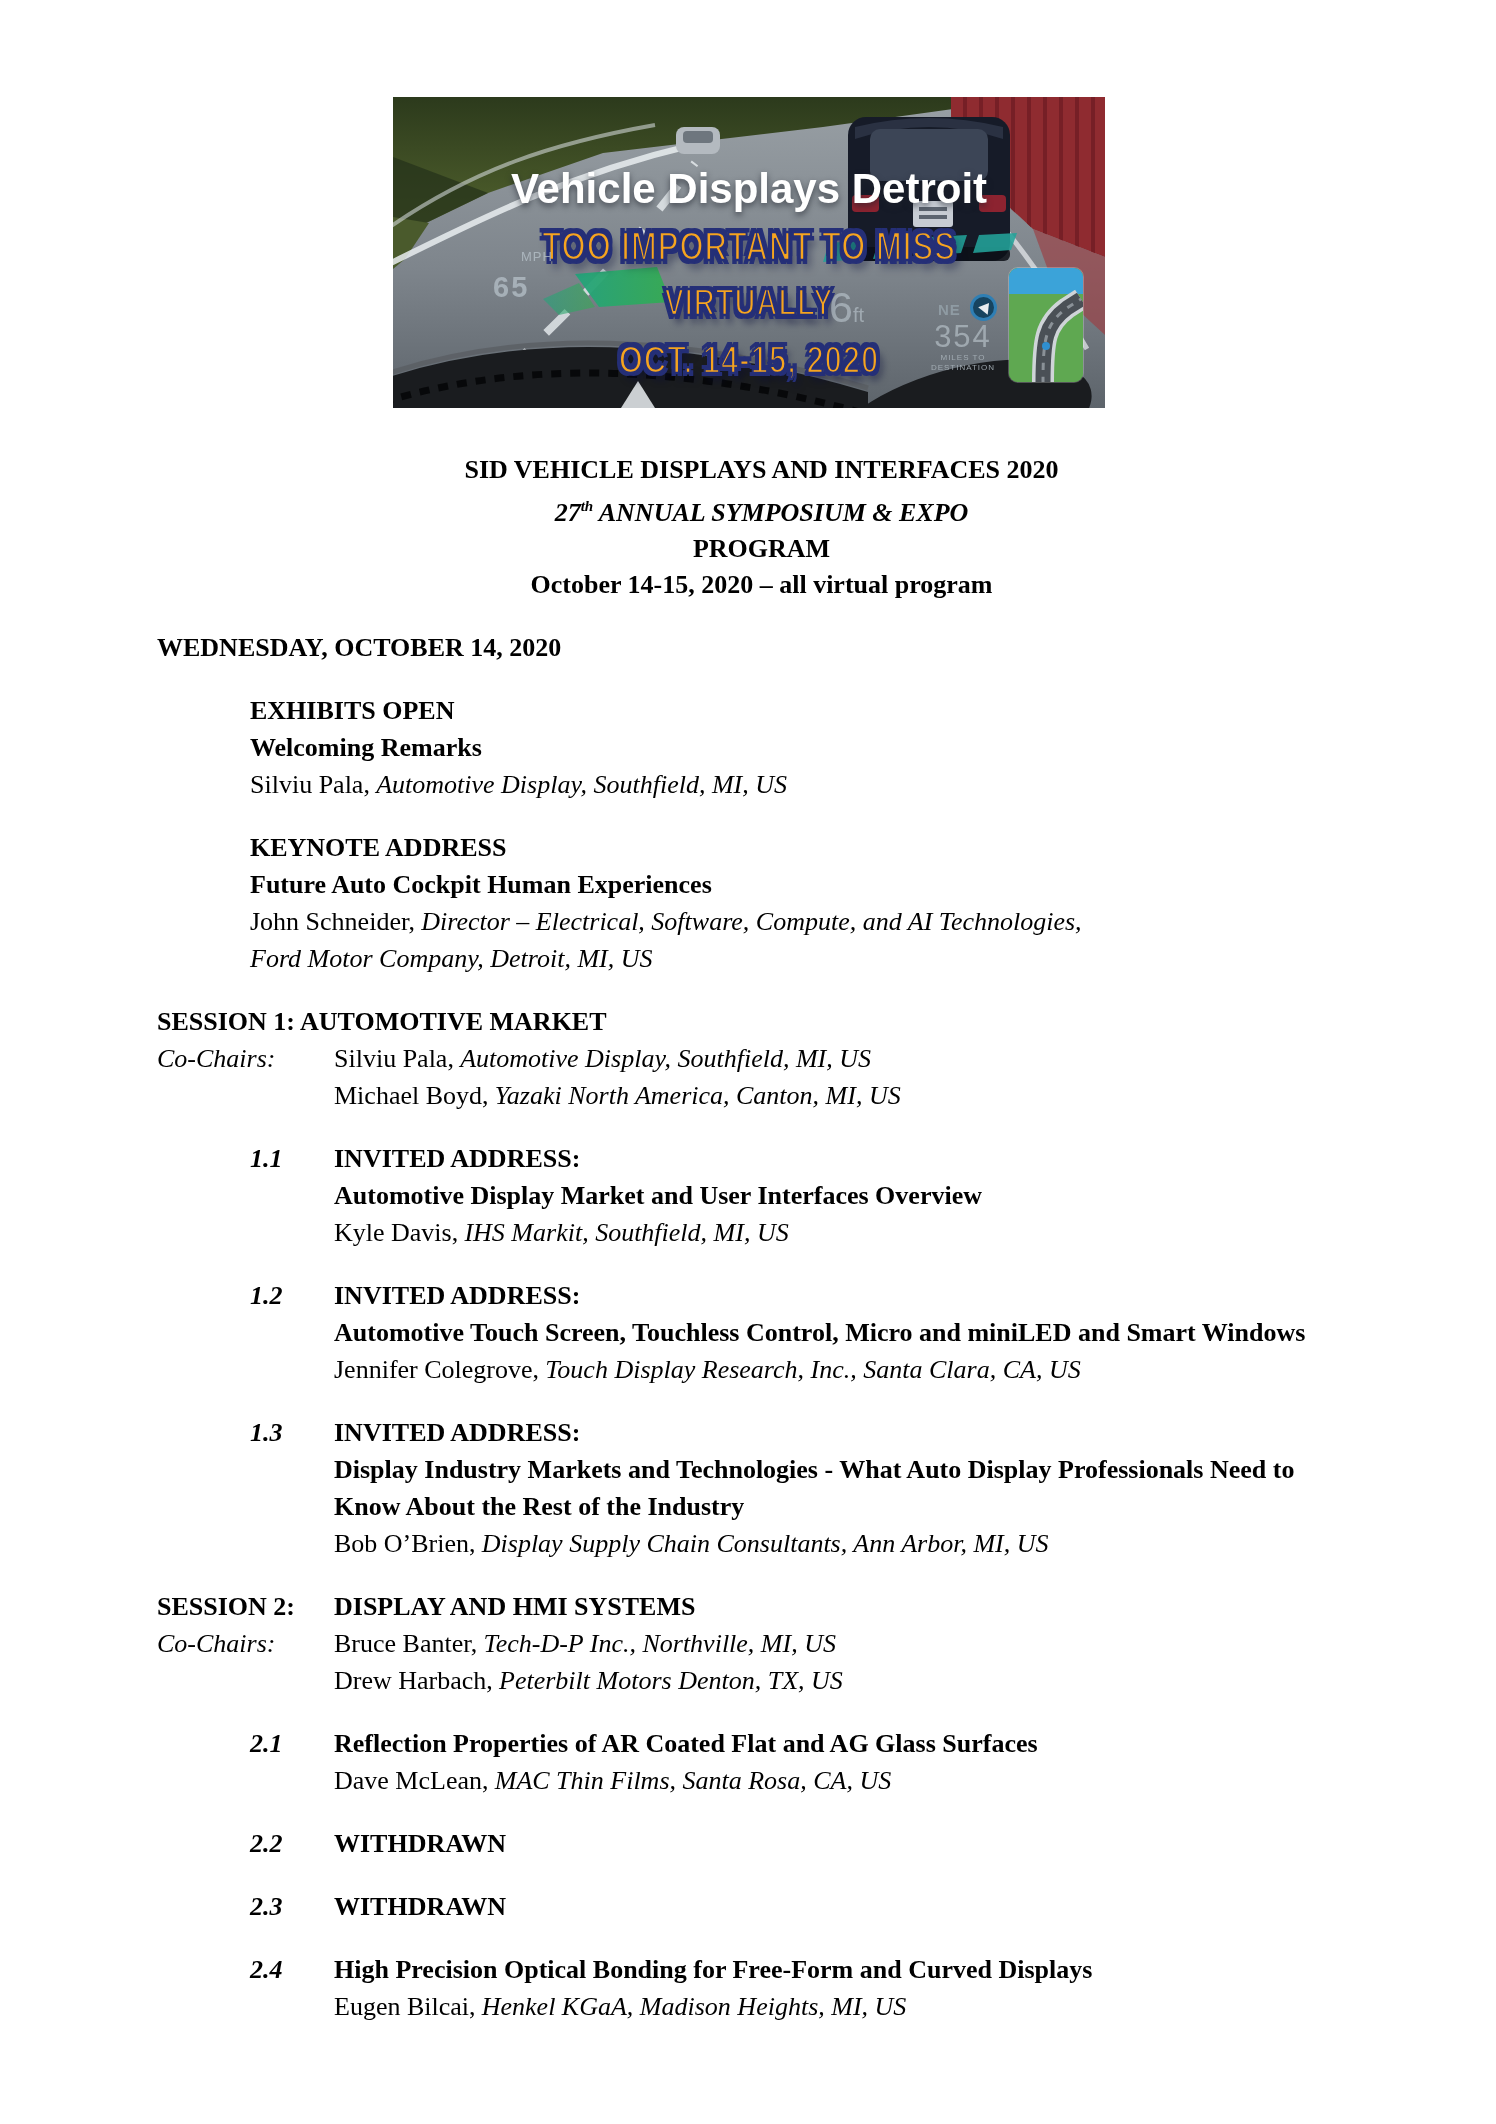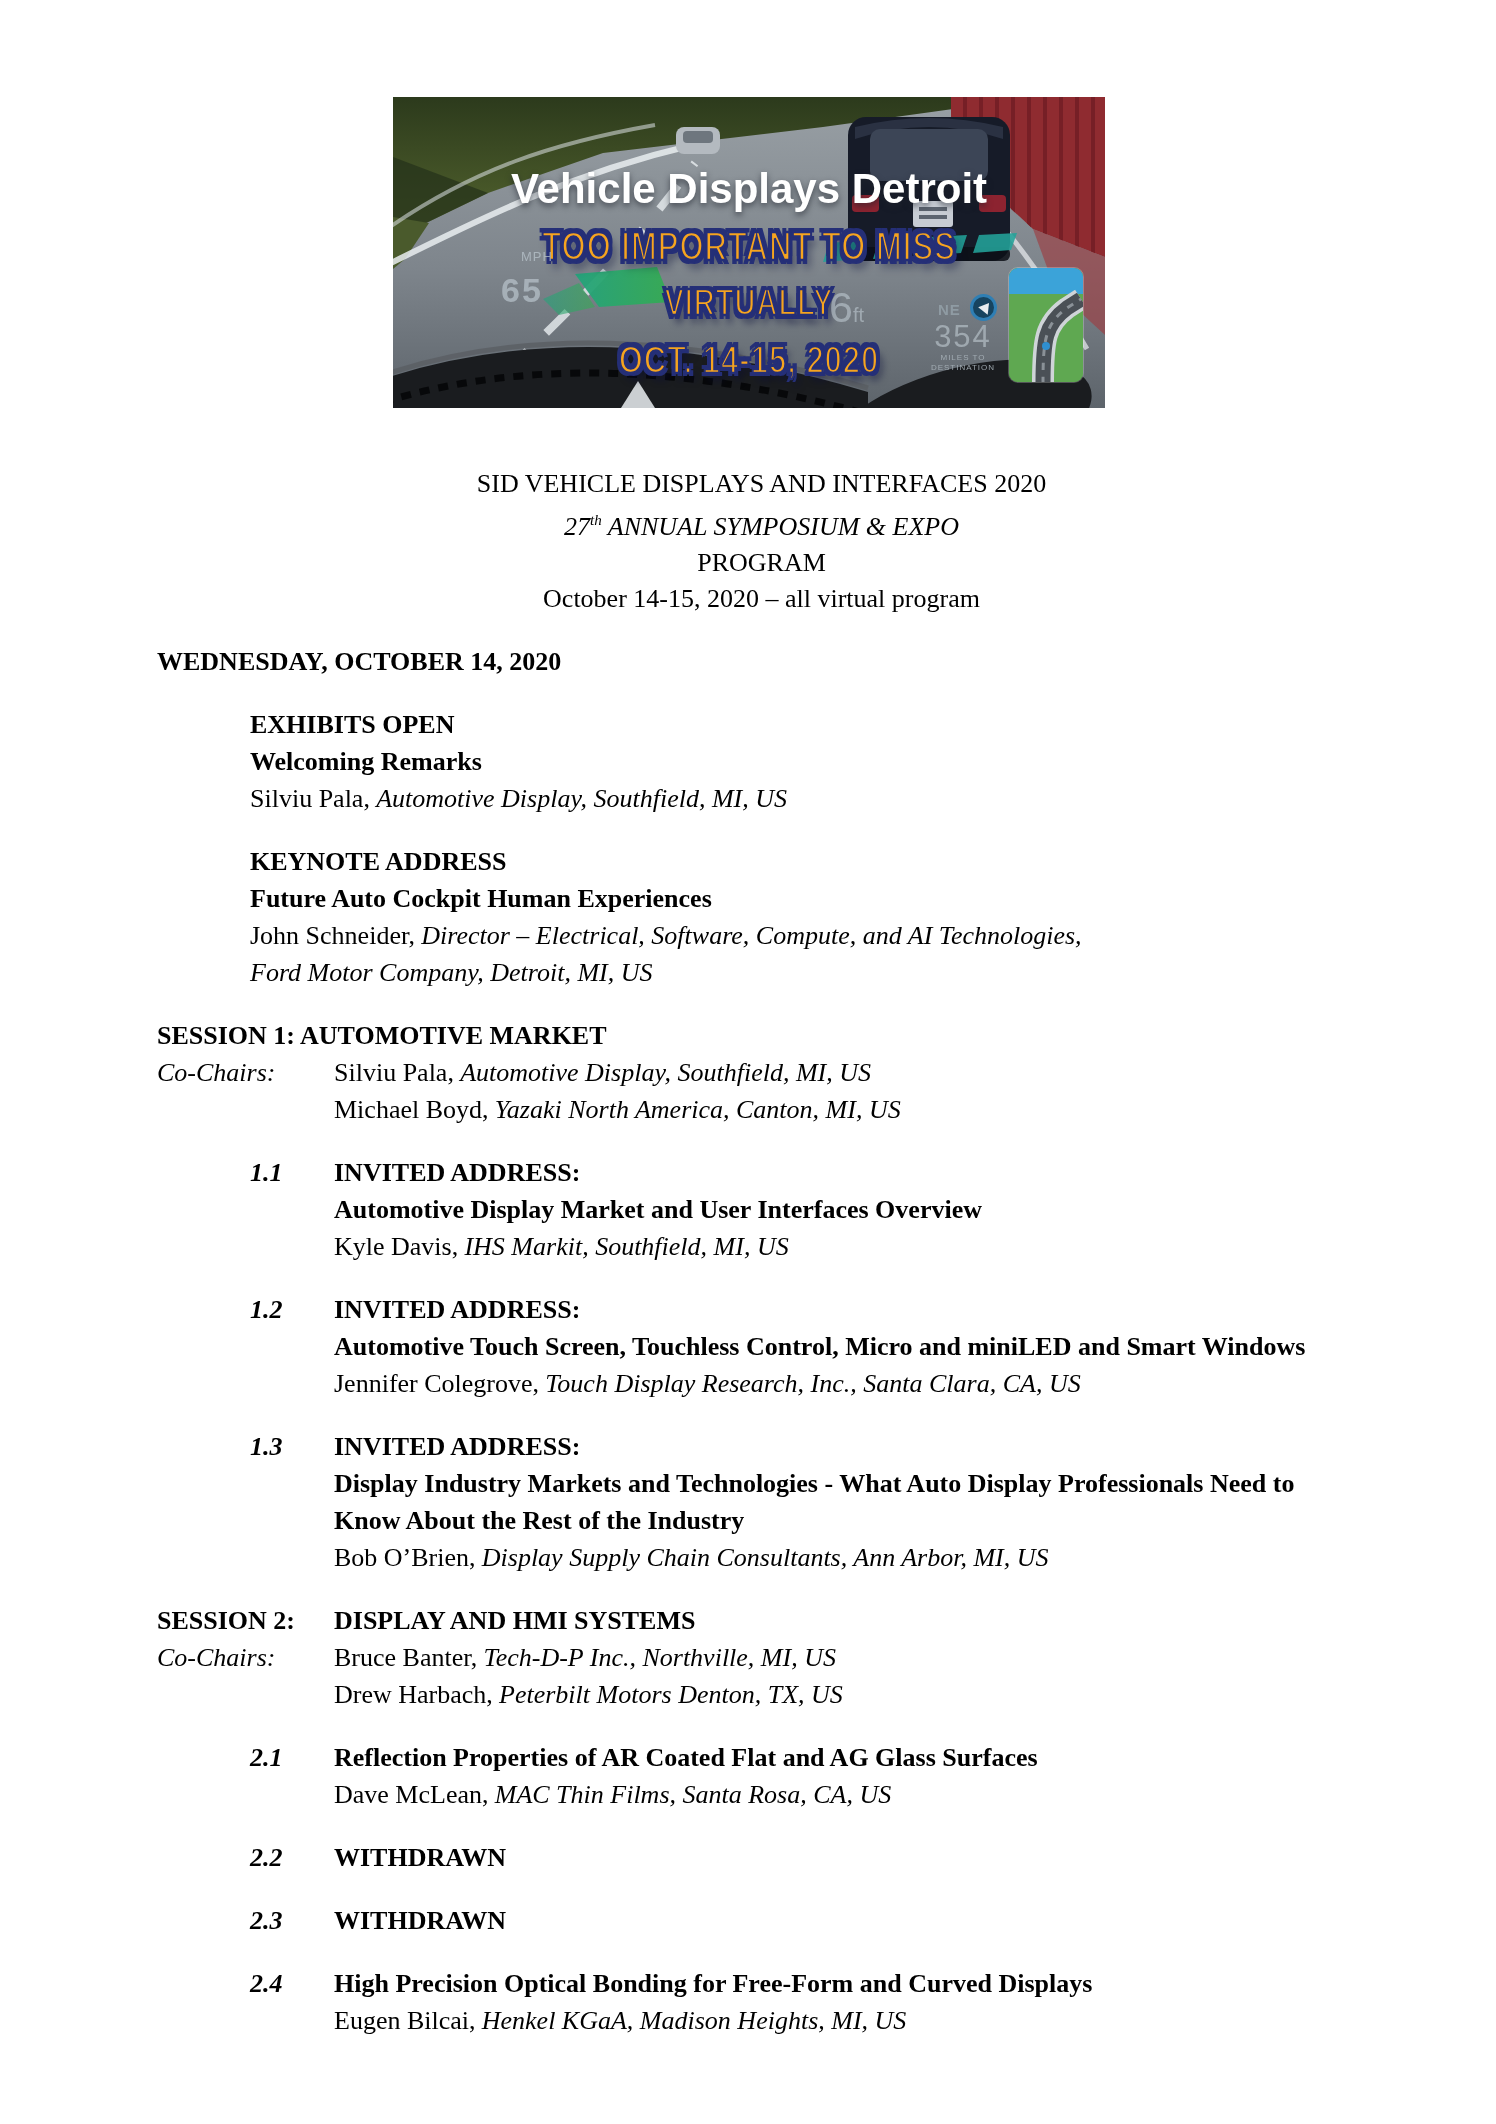--- a/index.html
+++ b/index.html
@@ -30,21 +30,21 @@
     -webkit-text-stroke:2px #252f77;
     text-shadow:-3px -3px 0 #252f77, 3px -3px 0 #252f77, -3px 3px 0 #252f77,
                  3px 3px 0 #252f77, 5px 6px 7px rgba(10,14,55,.6);
   }
   .b-tag1 { top:132px; font-size:31px; letter-spacing:1px; transform:scaleY(1.3); }
   .b-tag2 { top:190px; font-size:29px; letter-spacing:1px; transform:scaleY(1.25); }
   .b-dates { top:245px; font-size:31px; letter-spacing:1px; transform:scaleY(1.25); }
 
   .hud { position:absolute; font-family:"Liberation Sans", sans-serif; color:#b8c3cb; }
   .hud-mph   { left:128px; top:152px; font-size:13px; letter-spacing:1px; opacity:.75; }
-  .hud-speed { left:100px; top:174px; font-size:34px; font-weight:bold; opacity:.72; letter-spacing:2px;margin-left:8px; }
+  .hud-speed { left:100px; top:174px; font-size:29px; font-weight:bold; opacity:.72; letter-spacing:2px; }
   .hud-dist  { left:436px; top:186px; font-size:43px; opacity:.65; }
   .hud-dist .unit { font-size:20px; }
   .hud-ne    { left:545px; top:204px; font-size:15px; font-weight:bold; color:#8f9ba3; letter-spacing:1px; }
   .compass   { position:absolute; left:577px; top:197px; width:27px; height:27px;
                border:3px solid #2f7fb4; border-radius:50%; box-sizing:border-box; background:#17445f; }
   .compass::after { content:""; position:absolute; left:7px; top:5px;
                border-left:6px solid transparent; border-right:6px solid transparent;
                border-bottom:10px solid #e8edf0; transform:rotate(38deg); }
   .hud-miles { left:532px; top:222px; width:76px; text-align:center; font-size:31px;
                color:#a8b2b9; opacity:.85; letter-spacing:2px; }
@@ -60,21 +60,21 @@
     position:relative;
     padding:0 130px 0 157px;
     font-size:26px; line-height:37px;
   }
   .bold { font-weight:bold; }
   .it { font-style:italic; }
   .block { display:block; }
   .center { text-align:center; }
   .sp { margin-right:.24em; }
 
-  .title-block { margin-top:58px; line-height:36px; font-weight:normal; }
+  .title-block { margin-top:44px; line-height:36px; font-weight:bold; }
   .title-block sup { font-size:.58em; }
 
   .day-header { margin-top:26px; font-weight:bold; }
 
   .para { margin-top:26px; }
   .indent1 { margin-left:93px; }
 
   .session-header { display:flex; font-weight:bold; }
   .session-label { width:177px; flex:0 0 auto; }
   .cochairs { display:flex; }

